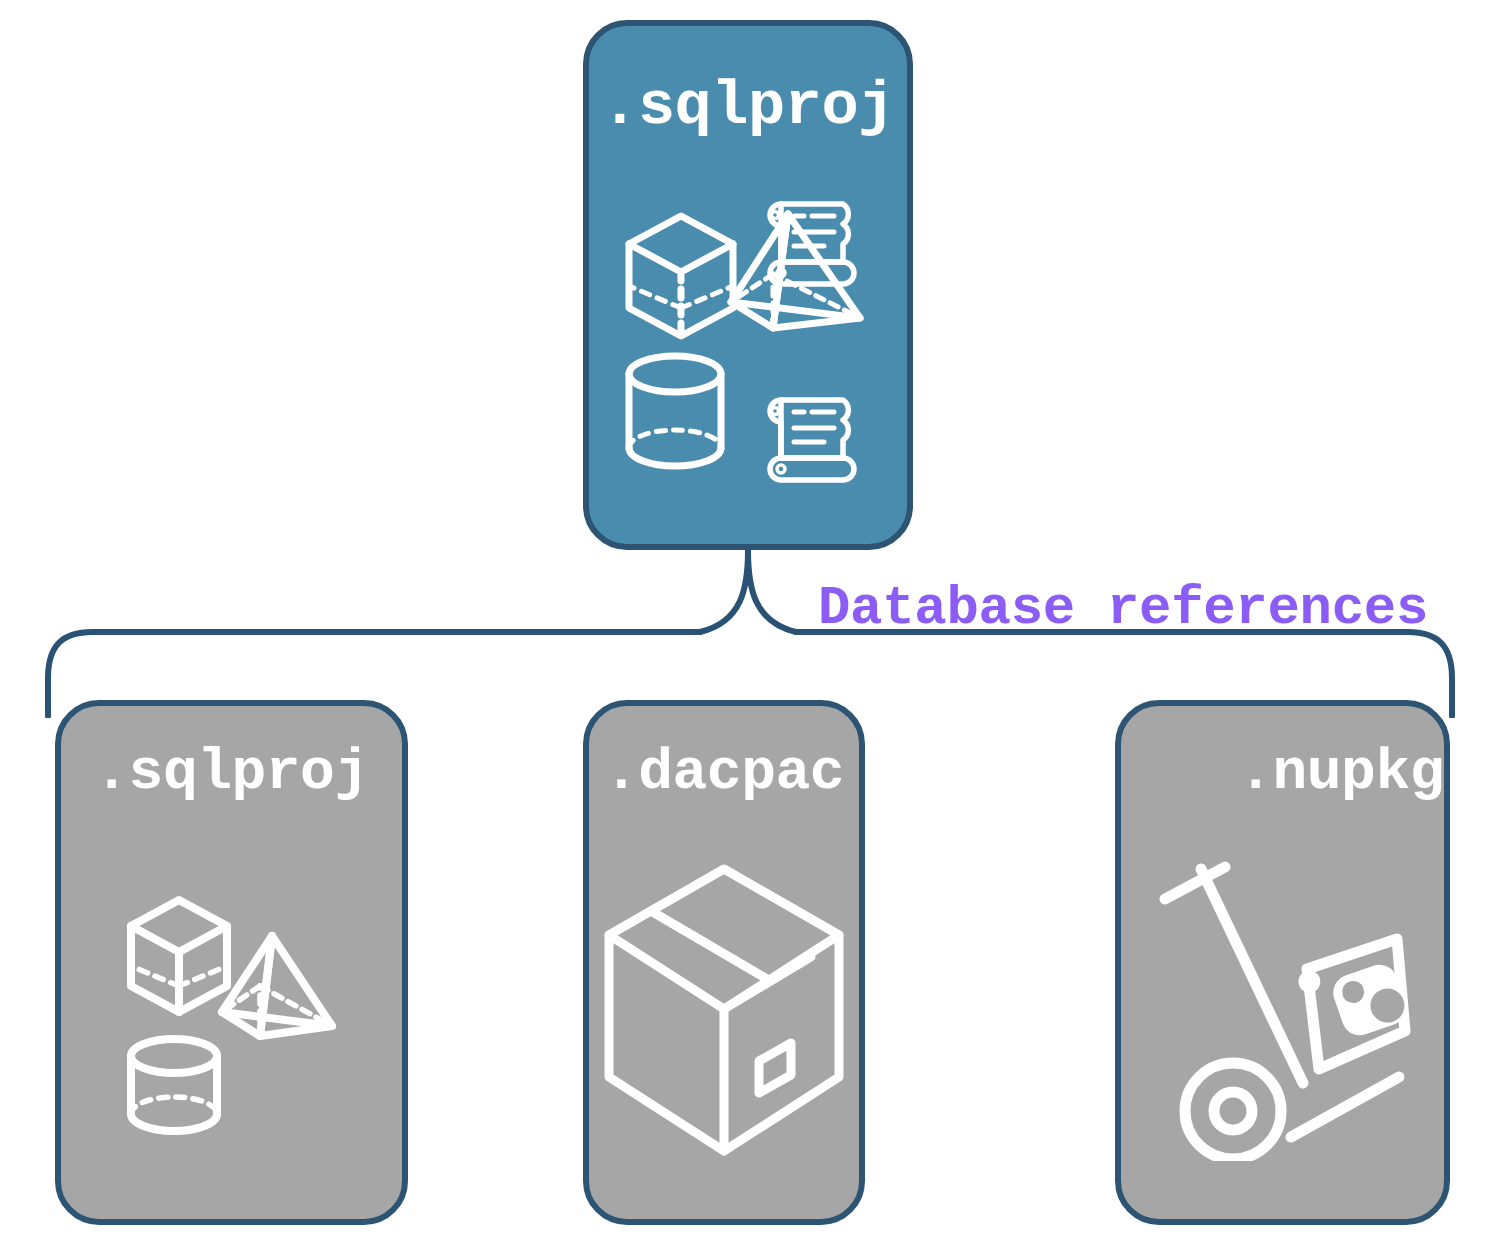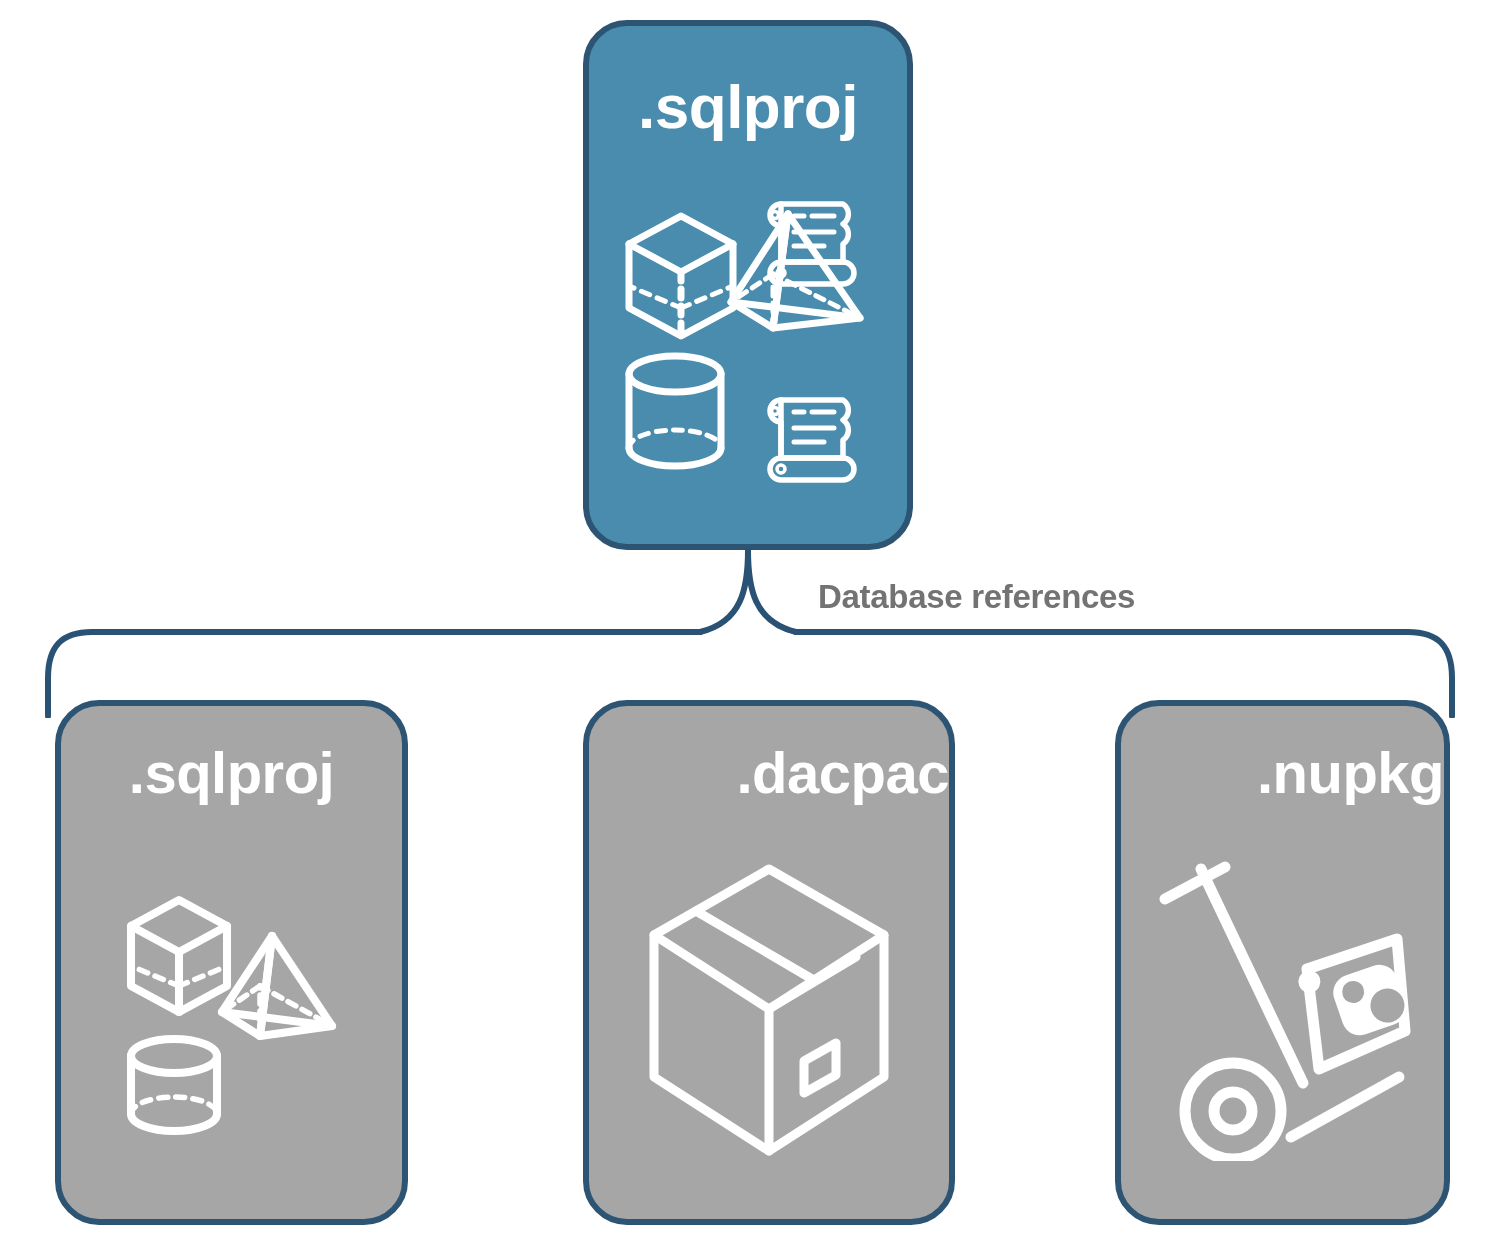--- a/index.html
+++ b/index.html
@@ -12,20 +12,21 @@
     height: 1250px;
     position: relative;
     overflow: hidden;
     font-family: "Liberation Sans", sans-serif;
   }
   .stage {
     position: absolute;
     inset: 0;
     width: 1500px;
     height: 1250px;
+    font-family: Liberation Mono, monospace;
   }
 
   
   .card {
     position: absolute;
     box-sizing: border-box;
     border: 6px solid #2d5573;
     border-radius: 44px;
     display: flex;
     flex-direction: column;
@@ -40,21 +41,21 @@
     font-weight: bold;
     line-height: 1;
     white-space: nowrap;
     letter-spacing: -0.5px;
   }
 
   #card-root        { left: 583px;  top: 20px;   width: 330px;  height: 530px; }
   #card-root .card-title { font-size: 62px; margin-top: 50px; }
 
   #card-sqlproj     { left: 55px;   top: 700px;  width: 353px;  height: 525px; }
-  #card-dacpac      { left: 583px;  top: 700px;  width: 372px;  height: 525px; align-items: flex-end; }
+  #card-dacpac      { left: 583px;  top: 700px;  width: 282px;  height: 525px; }
   #card-nupkg       { left: 1115px; top: 700px;  width: 335px;  height: 525px; align-items: flex-end; }
   .card.grey .card-title { font-size: 58px; margin-top: 38px; }
 
   .icon-area {
     flex: 1;
     width: 100%;
     display: flex;
     align-items: center;
     justify-content: center;
   }
@@ -67,22 +68,22 @@
     width: 1500px;
     height: 170px;
     pointer-events: none;
   }
 
   
   #bracket-label {
     position: absolute;
     left: 818px;
     top: 578px;
-    color: #737373;
-    font-size: 33px;
+    color: #8b5cf6;
+    font-size: 54px;
     font-weight: bold;
     white-space: nowrap;
     letter-spacing: -0.3px;
   }
 </style>
 </head>
 <body>
 
 <div class="stage">
 

